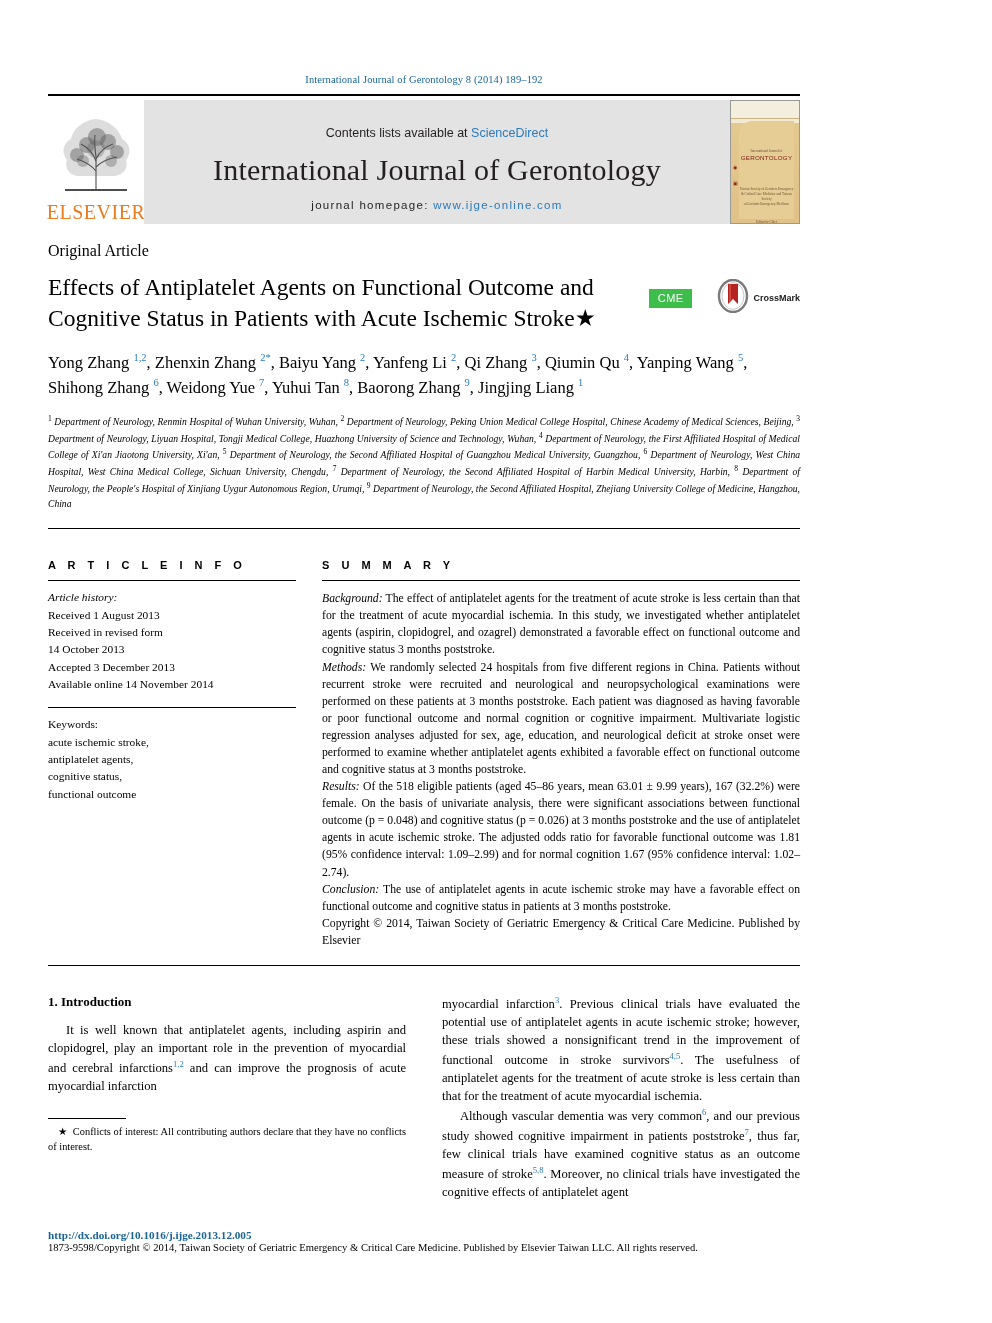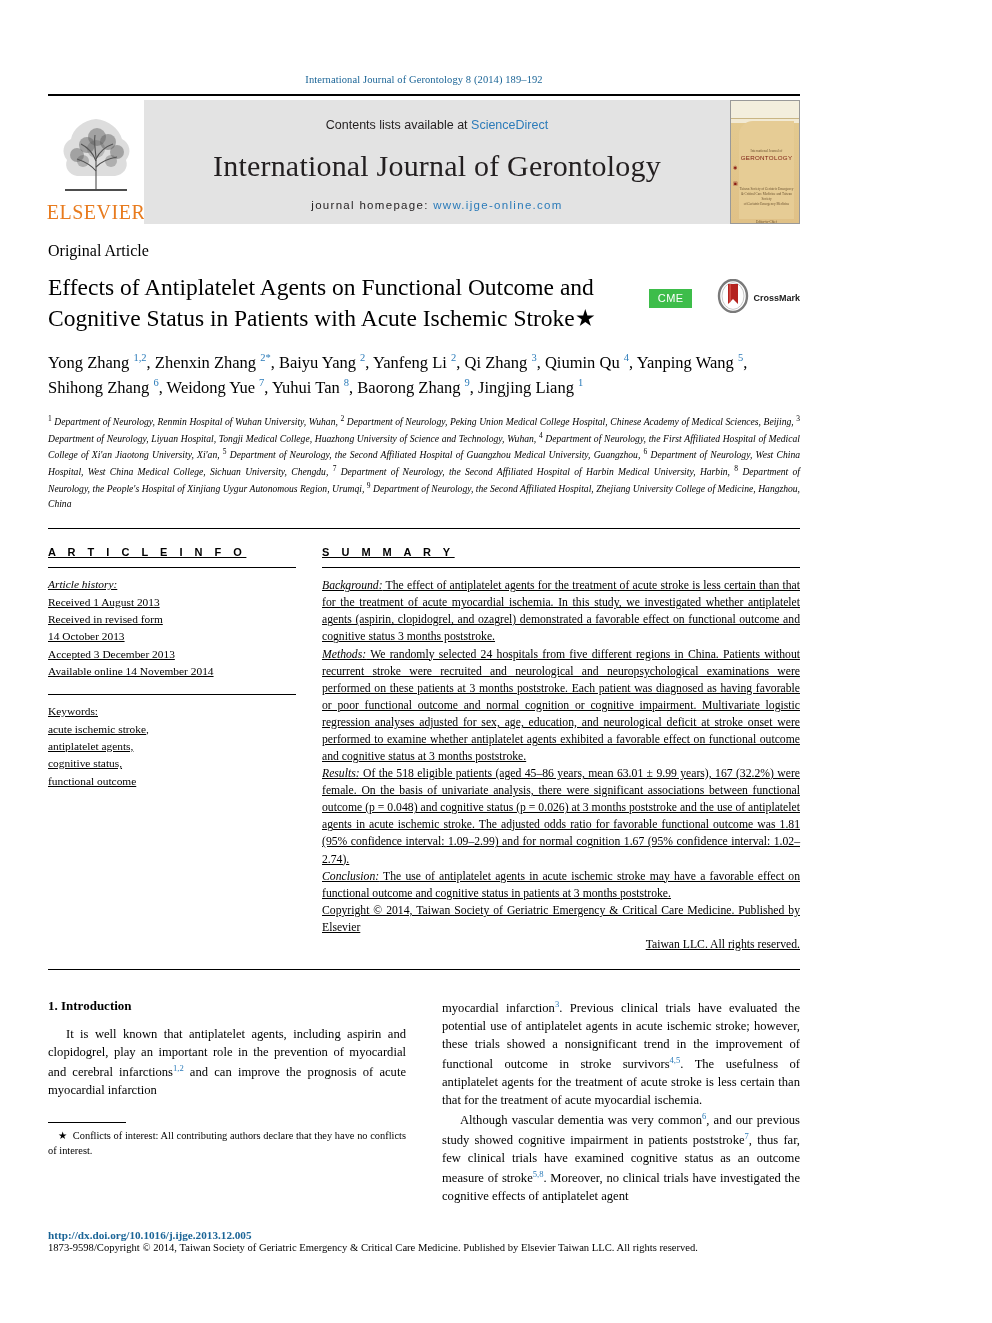--- a/index.html
+++ b/index.html
@@ -62,21 +62,21 @@
     line-height: 1;
     margin-top: 1px;
   }
   .masthead-center {
     flex: 1 1 auto;
     background: #e3e3e3;
     display: flex;
     flex-direction: column;
     justify-content: space-between;
     align-items: center;
-    padding: 18px 0 13px 0;
+    padding: 26px 0 13px 0;
     box-sizing: border-box;
   }
   .contents-line {
     font-family: "Liberation Sans", sans-serif;
     font-size: 12.5px;
     color: #231f20;
   }
   .contents-line .sd {
     color: #2b7bb9;
   }
@@ -183,22 +183,21 @@
   .affils sup { font-style: normal; font-size: 7.5px; }
 
   
   .info-rule-top {
     border-top: 1px solid #000;
     margin-top: 17px;
   }
   .two-col {
     display: flex;
     gap: 26px;
-    margin-top: 17px;
-    text-decoration: underline;
+    margin-top: 30px;
   }
   .col-info { flex: 0 0 248px; }
   .col-summary { flex: 1 1 auto; }
   .sect-head {
     font-family: "Liberation Sans", sans-serif;
     font-size: 11px;
     font-weight: bold;
     letter-spacing: 4.5px;
     margin-bottom: 9px;
   }
@@ -438,21 +437,20 @@
 
       <div class="col-summary">
         <div class="sect-head">S U M M A R Y</div>
         <div class="hr-thin"></div>
         <div class="summary-body">
           <p><span class="lbl">Background:</span><span> The effect of antiplatelet agents for the treatment of acute stroke is less certain than that for the treatment of acute myocardial ischemia. In this study, we investigated whether antiplatelet agents (aspirin, clopidogrel, and ozagrel) demonstrated a favorable effect on functional outcome and cognitive status 3 months poststroke.</span></p>
           <p><span class="lbl">Methods:</span><span> We randomly selected 24 hospitals from five different regions in China. Patients without recurrent stroke were recruited and neurological and neuropsychological examinations were performed on these patients at 3 months poststroke. Each patient was diagnosed as having favorable or poor functional outcome and normal cognition or cognitive impairment. Multivariate logistic regression analyses adjusted for sex, age, education, and neurological deficit at stroke onset were performed to examine whether antiplatelet agents exhibited a favorable effect on functional outcome and cognitive status at 3 months poststroke.</span></p>
           <p><span class="lbl">Results:</span><span> Of the 518 eligible patients (aged 45–86 years, mean 63.01 ± 9.99 years), 167 (32.2%) were female. On the basis of univariate analysis, there were significant associations between functional outcome (p = 0.048) and cognitive status (p = 0.026) at 3 months poststroke and the use of antiplatelet agents in acute ischemic stroke. The adjusted odds ratio for favorable functional outcome was 1.81 (95% confidence interval: 1.09–2.99) and for normal cognition 1.67 (95% confidence interval: 1.02–2.74).</span></p>
           <p><span class="lbl">Conclusion:</span><span> The use of antiplatelet agents in acute ischemic stroke may have a favorable effect on functional outcome and cognitive status in patients at 3 months poststroke.</span></p>
           <p class="copyright-line">Copyright © 2014, Taiwan Society of Geriatric Emergency &amp; Critical Care Medicine. Published by Elsevier</p>
-          <p class="copyright-line2">Taiwan LLC. All rights reserved.</p>
         </div>
       </div>
     </div>
 
     <div class="body-rule"></div>
 
     <div class="body-cols">
 
       <div class="bcol">
         <div class="sec-title">1.  Introduction</div>

